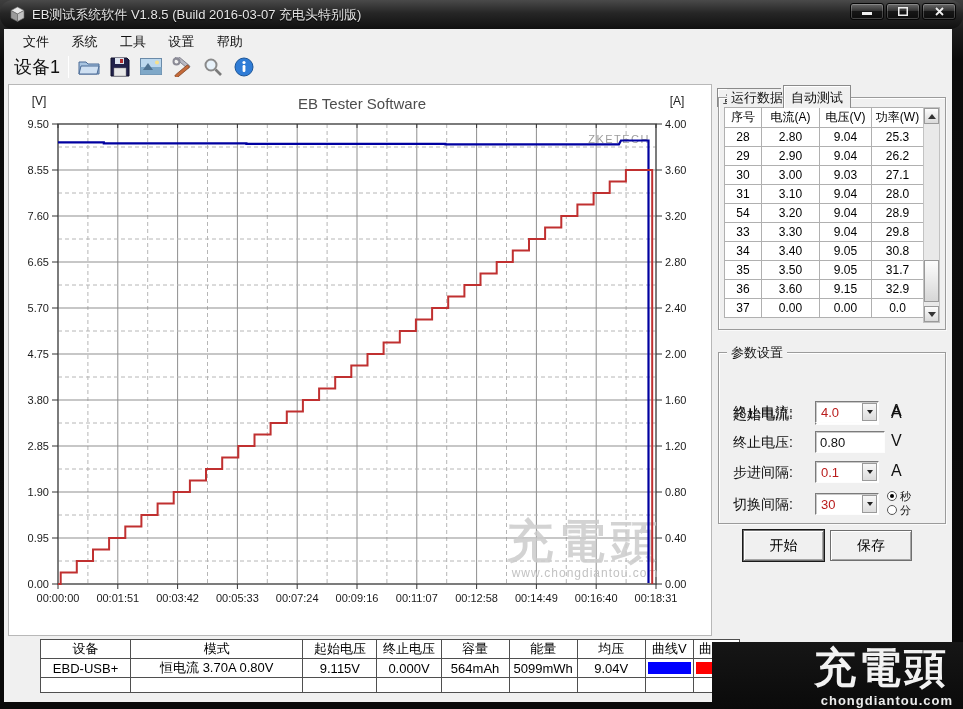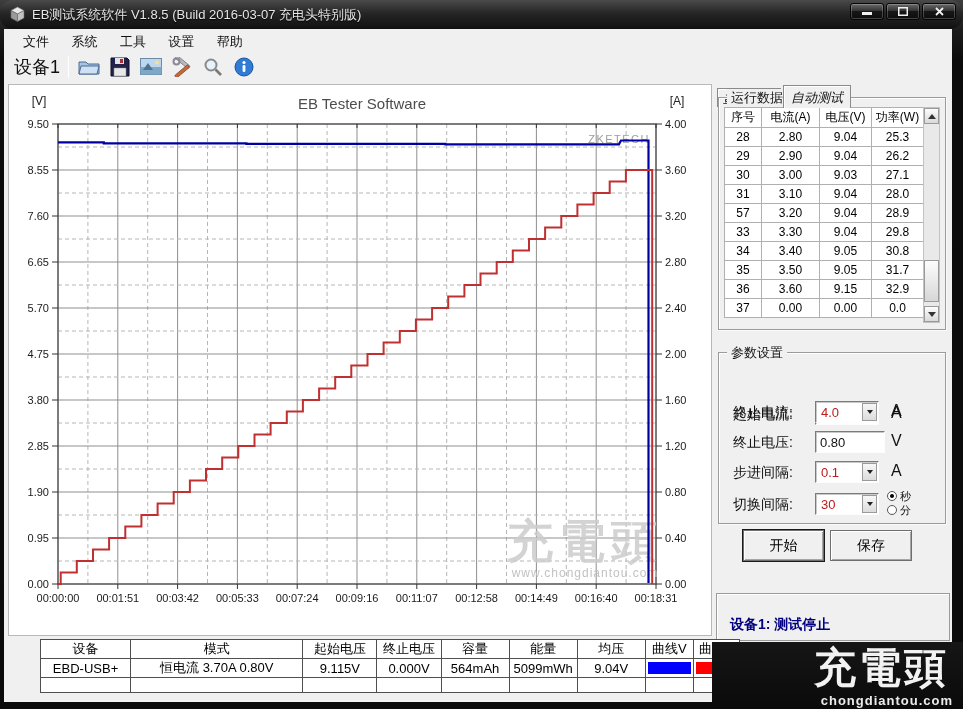--- a/index.html
+++ b/index.html
@@ -305,21 +305,21 @@
           <text x="668" y="20" text-anchor="middle" font-size="12" fill="#222">[A]</text>
           <text x="576" y="472" text-anchor="middle" font-size="46" font-weight="bold" fill="#cccccc" opacity="0.85" letter-spacing="6">充電頭</text>
           <text x="576" y="492" text-anchor="middle" font-size="12" fill="#c2c2c2" letter-spacing="1">www.chongdiantou.com</text>
           <text x="641" y="58" text-anchor="end" font-size="11" fill="#9d9d9d" letter-spacing="1.5">ZKETECH</text>
           <polyline points="49.0,57.4 94.8,57.4 94.8,58.4 237.4,58.4 237.4,58.9 436.5,58.9 436.5,59.3 609.9,59.3 612.0,55.5 639.5,55.5 639.5,498.0" fill="none" stroke="#0000a0" stroke-width="2.2"></polyline>
           <polyline points="49.0,499.0 51.7,499.0 51.7,487.5 67.8,487.5 67.8,476.0 84.0,476.0 84.0,464.5 100.1,464.5 100.1,453.0 116.3,453.0 116.3,441.5 132.4,441.5 132.4,430.0 148.6,430.0 148.6,418.5 164.7,418.5 164.7,407.0 180.9,407.0 180.9,395.5 197.0,395.5 197.0,384.0 213.2,384.0 213.2,372.5 229.3,372.5 229.3,361.0 245.5,361.0 245.5,349.5 261.6,349.5 261.6,338.0 277.8,338.0 277.8,326.5 293.9,326.5 293.9,315.0 310.1,315.0 310.1,303.5 326.2,303.5 326.2,292.0 342.3,292.0 342.3,280.5 358.5,280.5 358.5,269.0 374.6,269.0 374.6,257.5 390.8,257.5 390.8,246.0 406.9,246.0 406.9,234.5 423.1,234.5 423.1,223.0 439.2,223.0 439.2,211.5 455.4,211.5 455.4,200.0 471.5,200.0 471.5,188.5 487.7,188.5 487.7,177.0 503.8,177.0 503.8,165.5 520.0,165.5 520.0,154.0 536.1,154.0 536.1,142.5 552.3,142.5 552.3,131.0 568.4,131.0 568.4,119.5 584.6,119.5 584.6,108.0 600.7,108.0 600.7,96.5 616.9,96.5 616.9,85.0 633.0,85.0 643.2,85.0 643.2,499.0" fill="none" stroke="#c03030" stroke-width="2"></polyline>
         </svg>
     </div>
 
     <div class="tab inactive" style="left:713px; width:64px;">单次测试</div>
-    <div class="tab active" style="left:779px; width:68px;font-style:italic;">自动测试</div>
+    <div class="tab active" style="left:779px; width:68px;">自动测试</div>
 
     <div class="groupbox" style="left:714px; top:68px; width:228px; height:233px;">
       <span class="legend">运行数据</span>
       <div class="rundata-wrap">
         <table class="rundata">
           <colgroup>
               <col style="width:37px">
               <col style="width:58px">
               <col style="width:52px">
               <col style="width:52px">
@@ -351,21 +351,21 @@
                 <td>9.03</td>
                 <td>27.1</td>
               </tr>
               <tr>
                 <td>31</td>
                 <td>3.10</td>
                 <td>9.04</td>
                 <td>28.0</td>
               </tr>
               <tr>
-                <td>57</td>
+                <td>54</td>
                 <td>3.20</td>
                 <td>9.04</td>
                 <td>28.9</td>
               </tr>
               <tr>
                 <td>33</td>
                 <td>3.30</td>
                 <td>9.04</td>
                 <td>29.8</td>
               </tr>
@@ -466,23 +466,20 @@
             <div class="radio"></div>
             <span>分</span>
           </div>
         </div>
       </div>
     </div>
 
     <div class="btn default" style="left:739px; top:501px; width:81px;">开始</div>
     <div class="btn" style="left:826px; top:501px; width:82px;">保存</div>
 
-    <div class="status-panel">
-      <span class="status-text">设备1: 测试停止</span>
-    </div>
 
     <div class="summary-wrap">
       <table class="summary">
         <colgroup>
           <col style="width:90px">
             <col style="width:172px">
             <col style="width:74px">
             <col style="width:64px">
           <col style="width:68px">
             <col style="width:68px">

